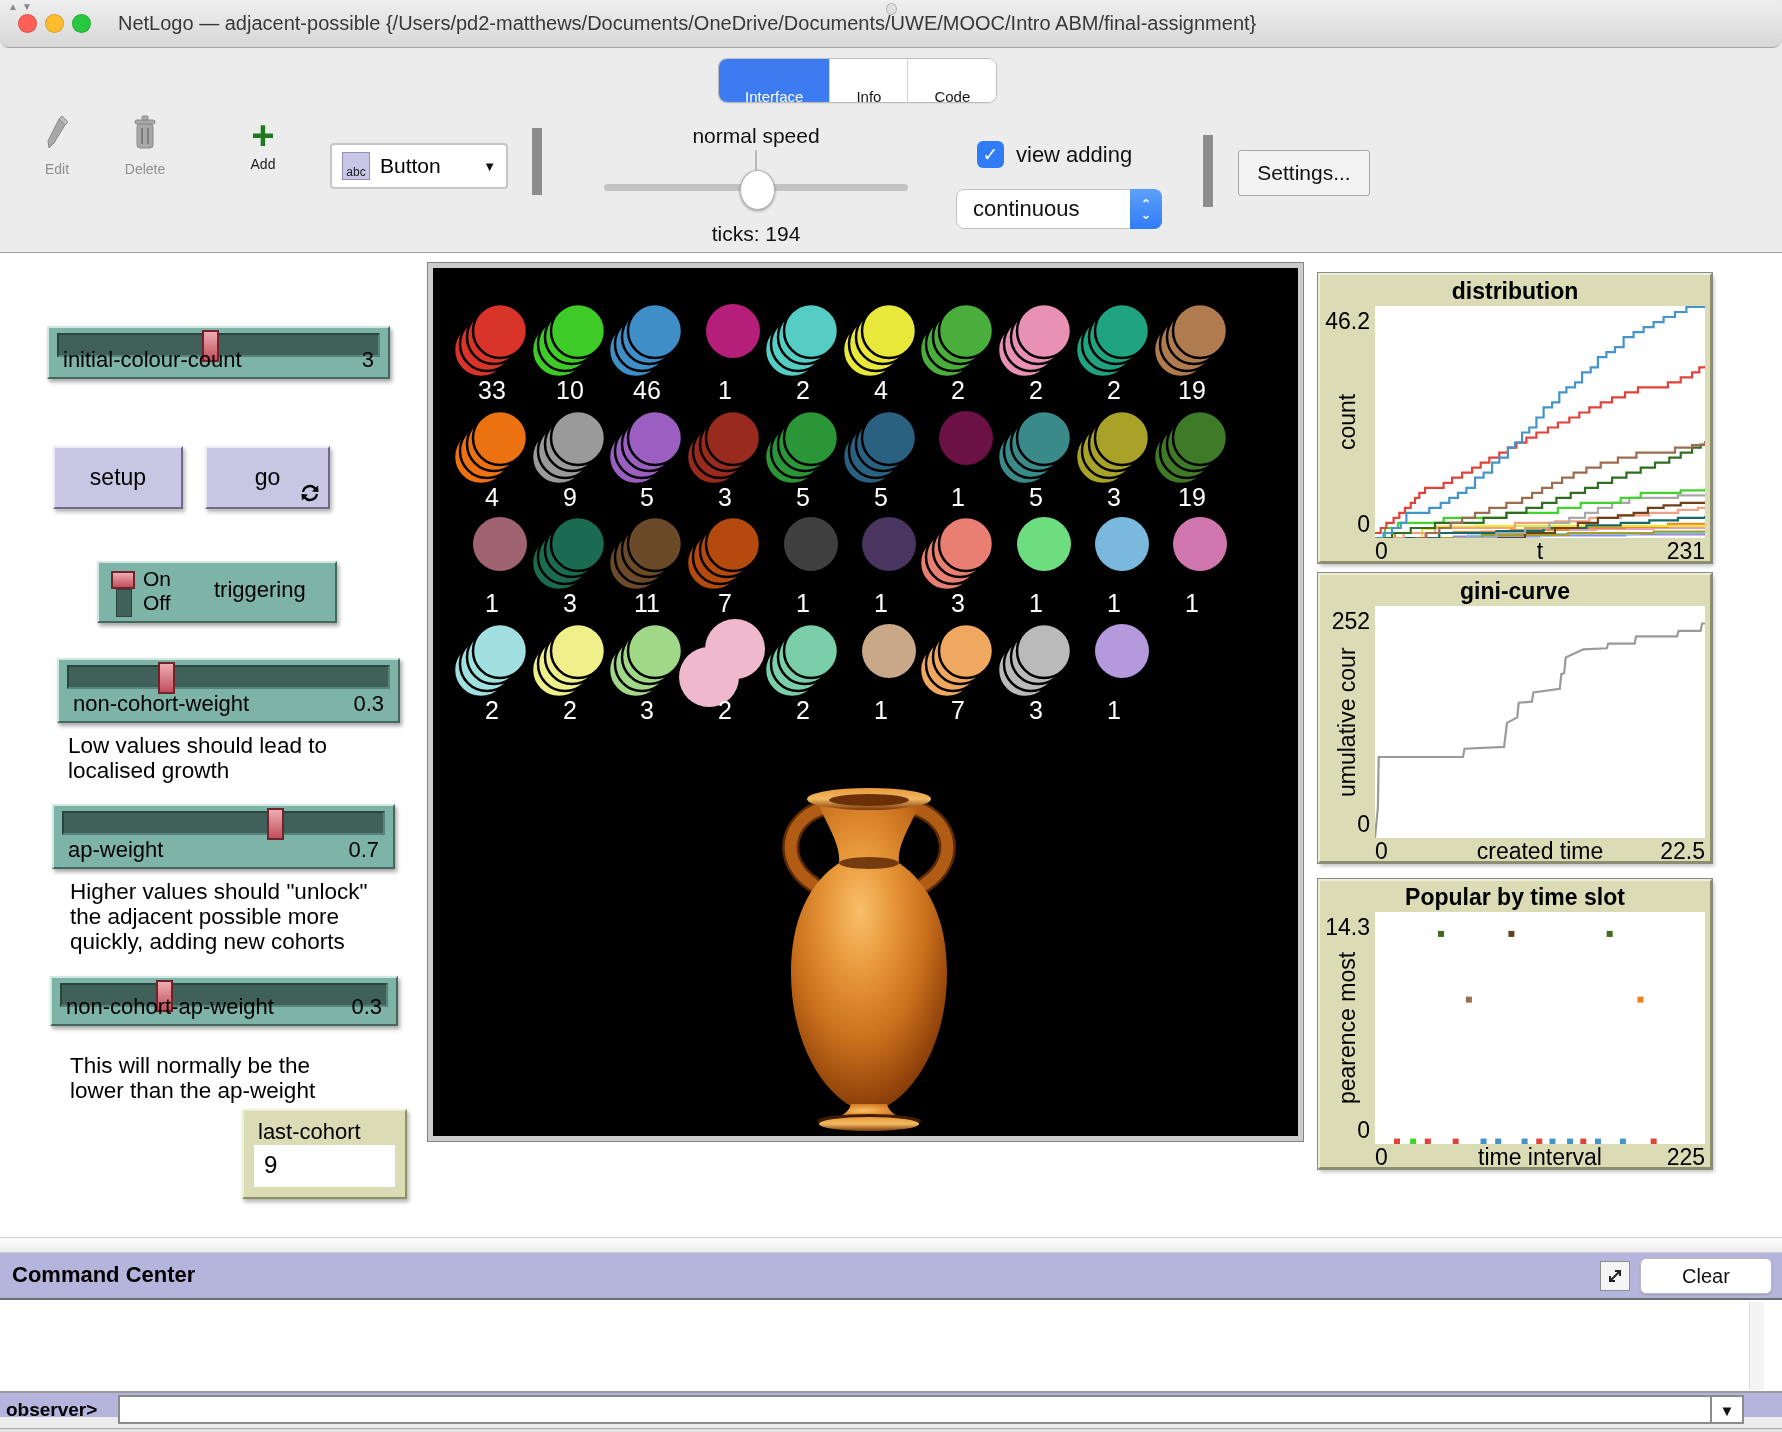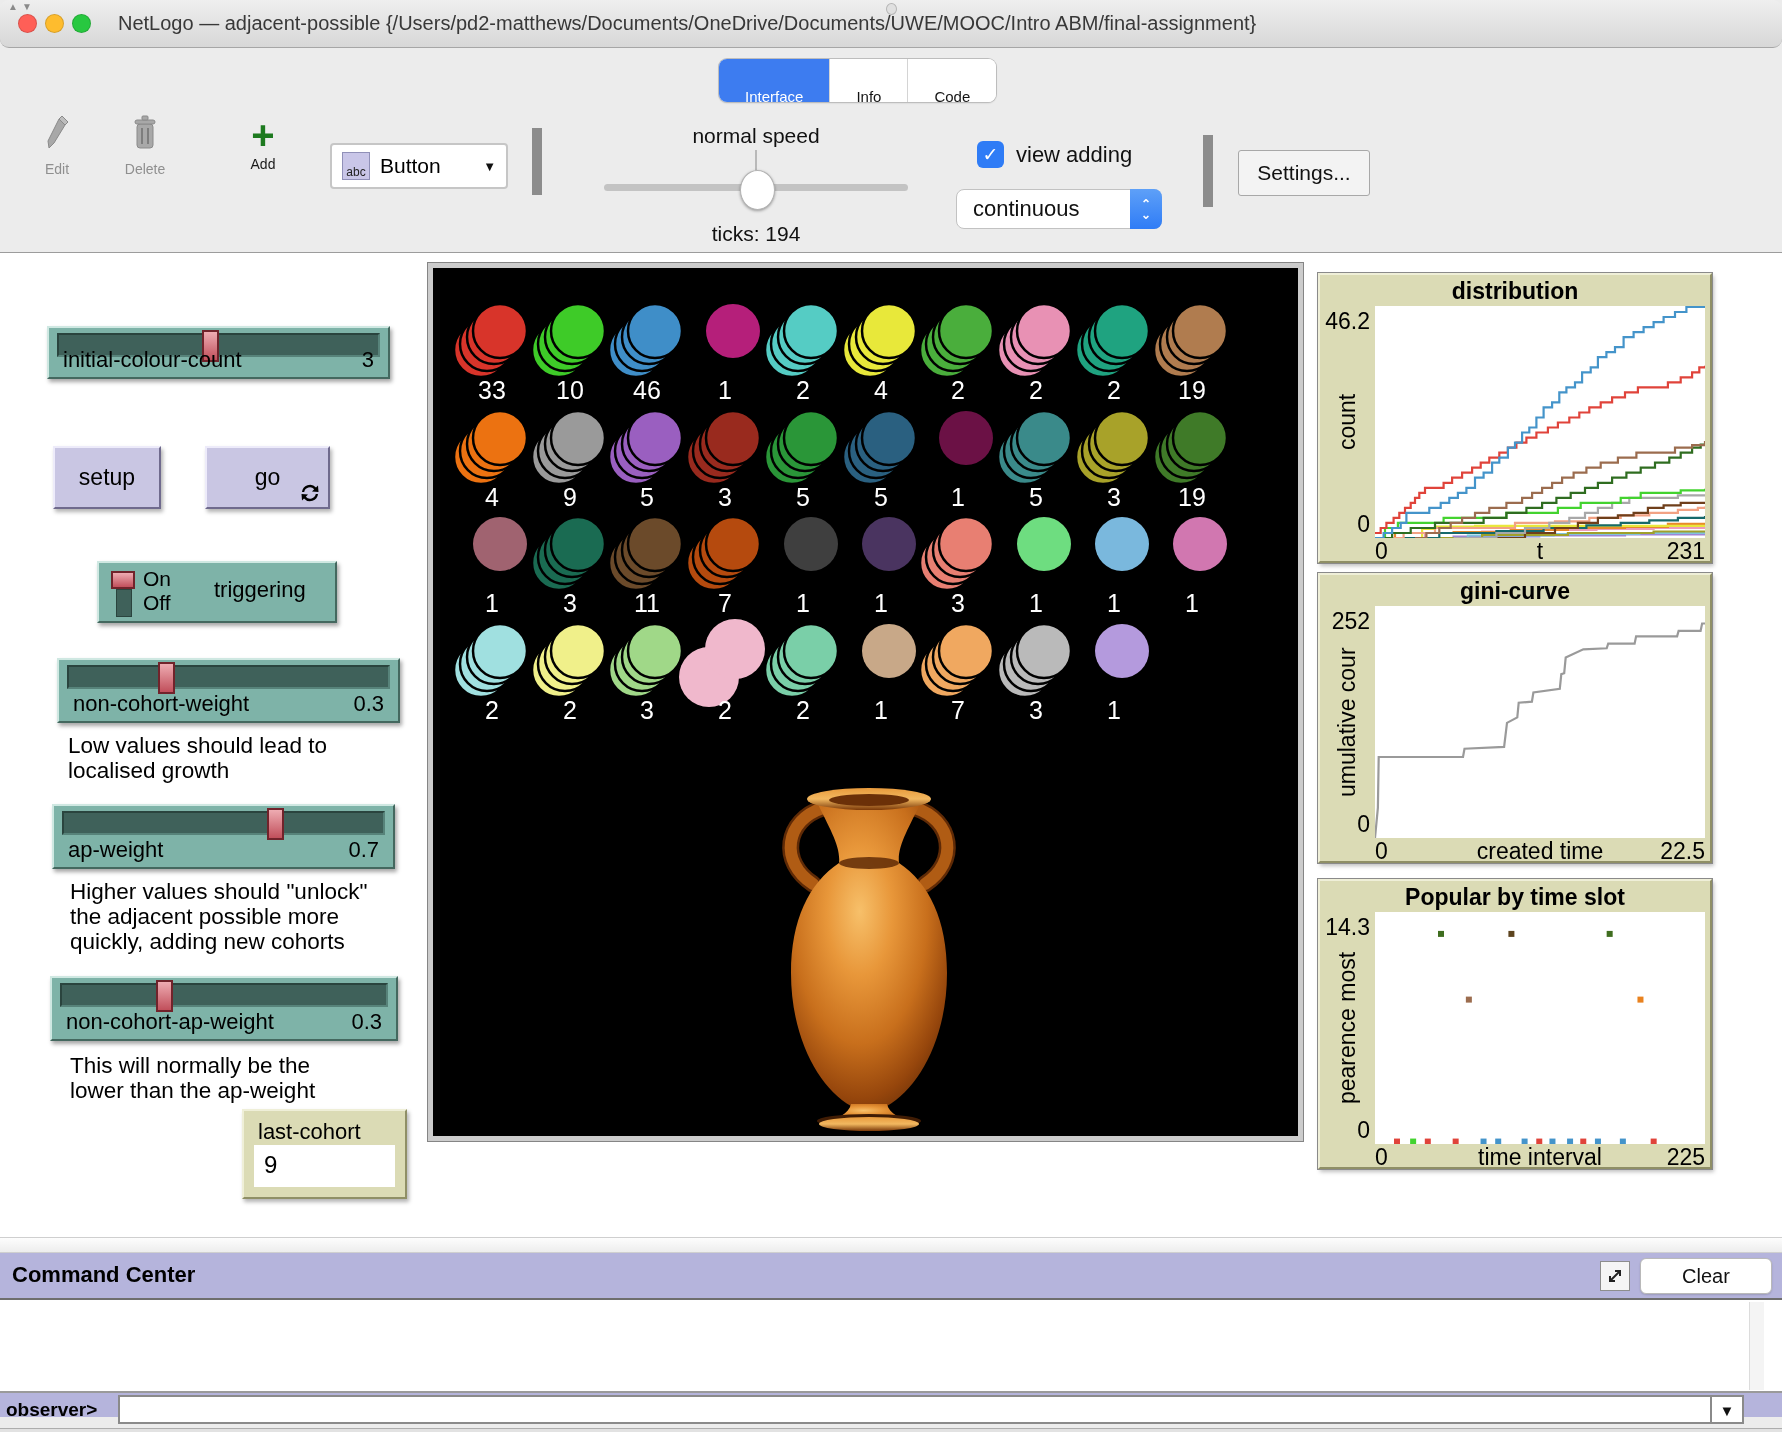--- a/index.html
+++ b/index.html
@@ -188,21 +188,21 @@
     <div class="nl-slider" style="left:47px;top:73px;width:343px;height:53px;">
       <div class="nl-track">
           <div class="nl-handle" style="left: 143px;"></div>
         </div>
       <div class="nl-srow">
           <span>initial-colour-count</span>
           <span>3</span>
         </div>
     </div>
 
-    <div class="nl-btn" style="left:53px;top:193px;width:108px;height:63px;">
+    <div class="nl-btn" style="left:53px;top:193px;width:130px;height:63px;">
       <span>setup</span>
     </div>
     <div class="nl-btn" style="left:205px;top:193px;width:125px;height:63px;">
       <span>go</span>
       <svg class="forever" viewBox="0 0 22 20">
         <path d="M3 9 A8 8 0 0 1 17 4.5 L19 2.5 19.5 9 13 8.5 15.2 6.3 A5.8 5.8 0 0 0 5.2 9 Z" fill="#000"></path>
         <path d="M3 9 A8 8 0 0 1 17 4.5 L19 2.5 19.5 9 13 8.5 15.2 6.3 A5.8 5.8 0 0 0 5.2 9 Z" fill="#000" transform="rotate(180 11 10)"></path>
       </svg>
     </div>
 
@@ -232,21 +232,21 @@
         </div>
       <div class="nl-srow">
           <span>ap-weight</span>
           <span>0.7</span>
         </div>
     </div>
     <div class="note" style="left:70px;top:626px;">Higher values should "unlock"
 the adjacent possible more
 quickly, adding new cohorts</div>
 
-    <div class="nl-slider" style="left:50px;top:723px;width:348px;height:65px;">
+    <div class="nl-slider" style="left:50px;top:723px;width:348px;height:50px;">
       <div class="nl-track">
           <div class="nl-handle" style="left: 94px;"></div>
         </div>
       <div class="nl-srow">
           <span>non-cohort-ap-weight</span>
           <span>0.3</span>
         </div>
     </div>
     <div class="note" style="left:70px;top:800px;">This will normally be the
 lower than the ap-weight</div>

